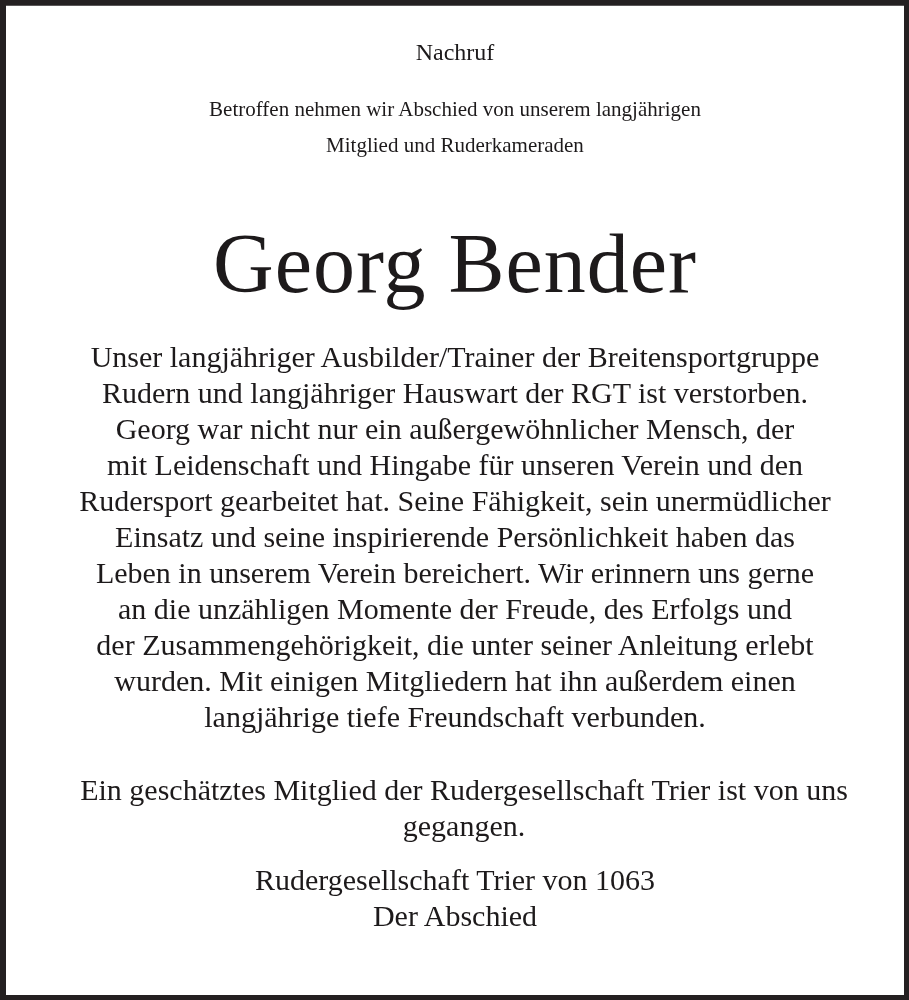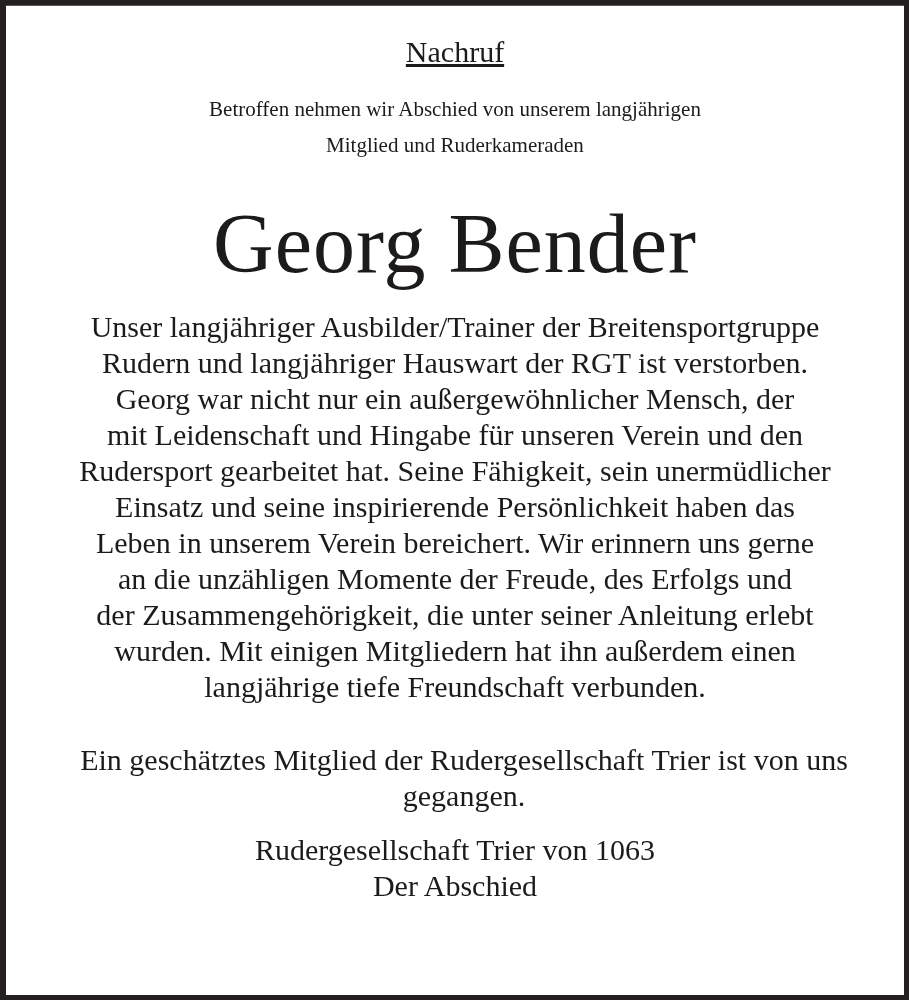--- a/index.html
+++ b/index.html
@@ -26,43 +26,42 @@
     color: #1d1a1b;
     font-family: "Liberation Serif", "DejaVu Serif", serif;
   }
   .frame * {
     margin: 0;
     padding: 0;
     font-weight: normal;
   }
   .kind {
     margin-top: 29px;
-    font-size: 30px;
+    font-size: 24px;
     line-height: 36px;
-    text-decoration: underline;
   }
   .intro {
     margin-top: 21px;
     font-size: 21px;
     line-height: 36px;
     white-space: pre-line;
   }
   .name {
-    margin-top: 36px;
+    margin-top: 56px;
     font-size: 84px;
     line-height: 90px;
     letter-spacing: 1px;
   }
   .date {
     margin-top: 15px;
     font-size: 30px;
     line-height: 36px;
   }
   .obit-body {
-    margin-top: 20px;
+    margin-top: 30px;
     font-size: 30px;
     line-height: 36px;
     white-space: pre-line;
   }
   .closing {
     margin-top: 37px;
     font-size: 30px;
     line-height: 36px;
     white-space: pre-line;
     padding-left: 18px;

